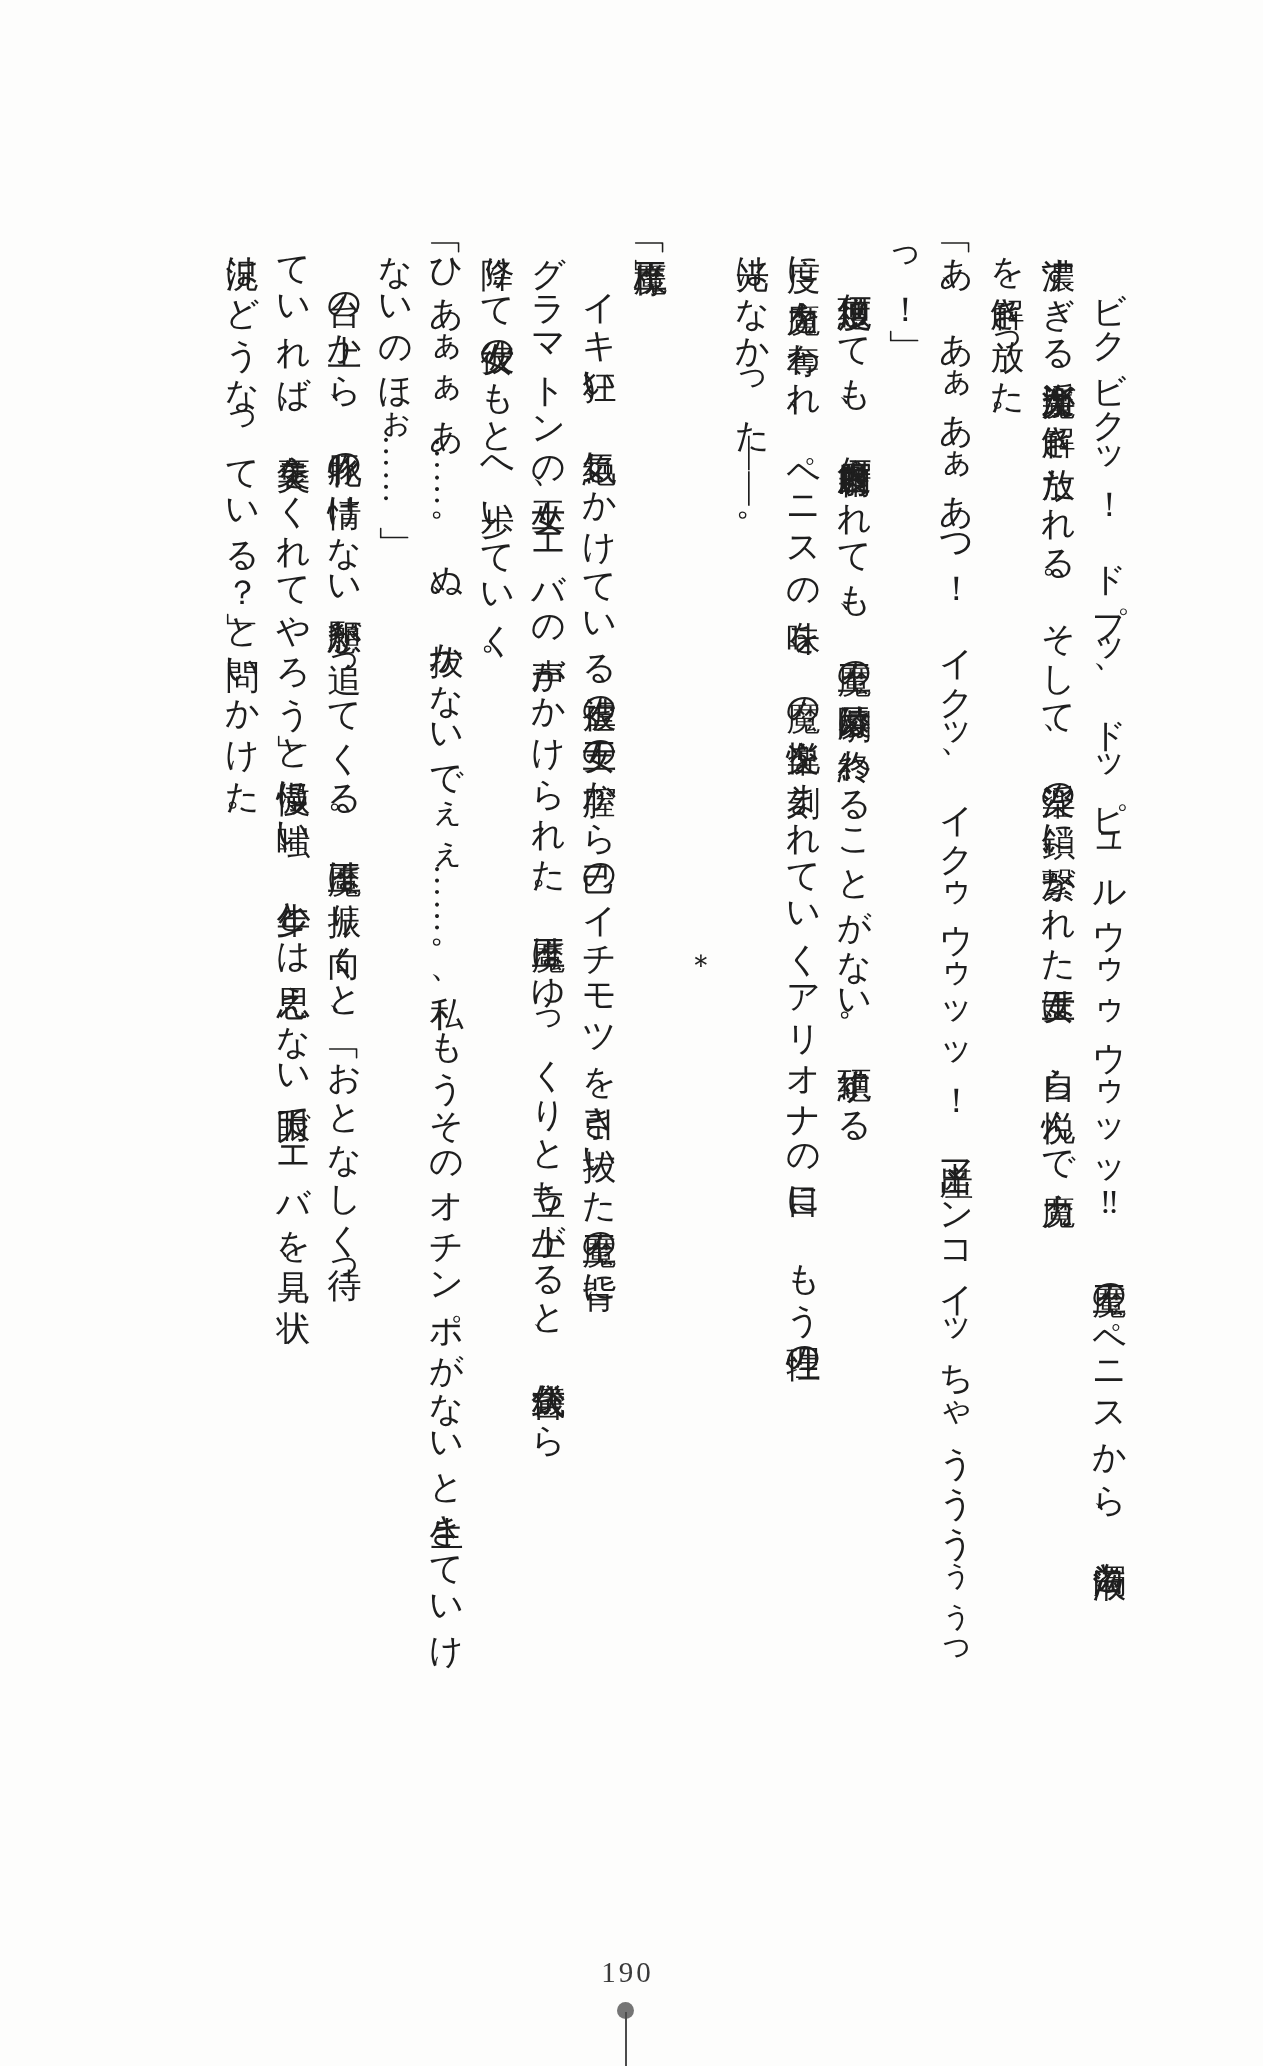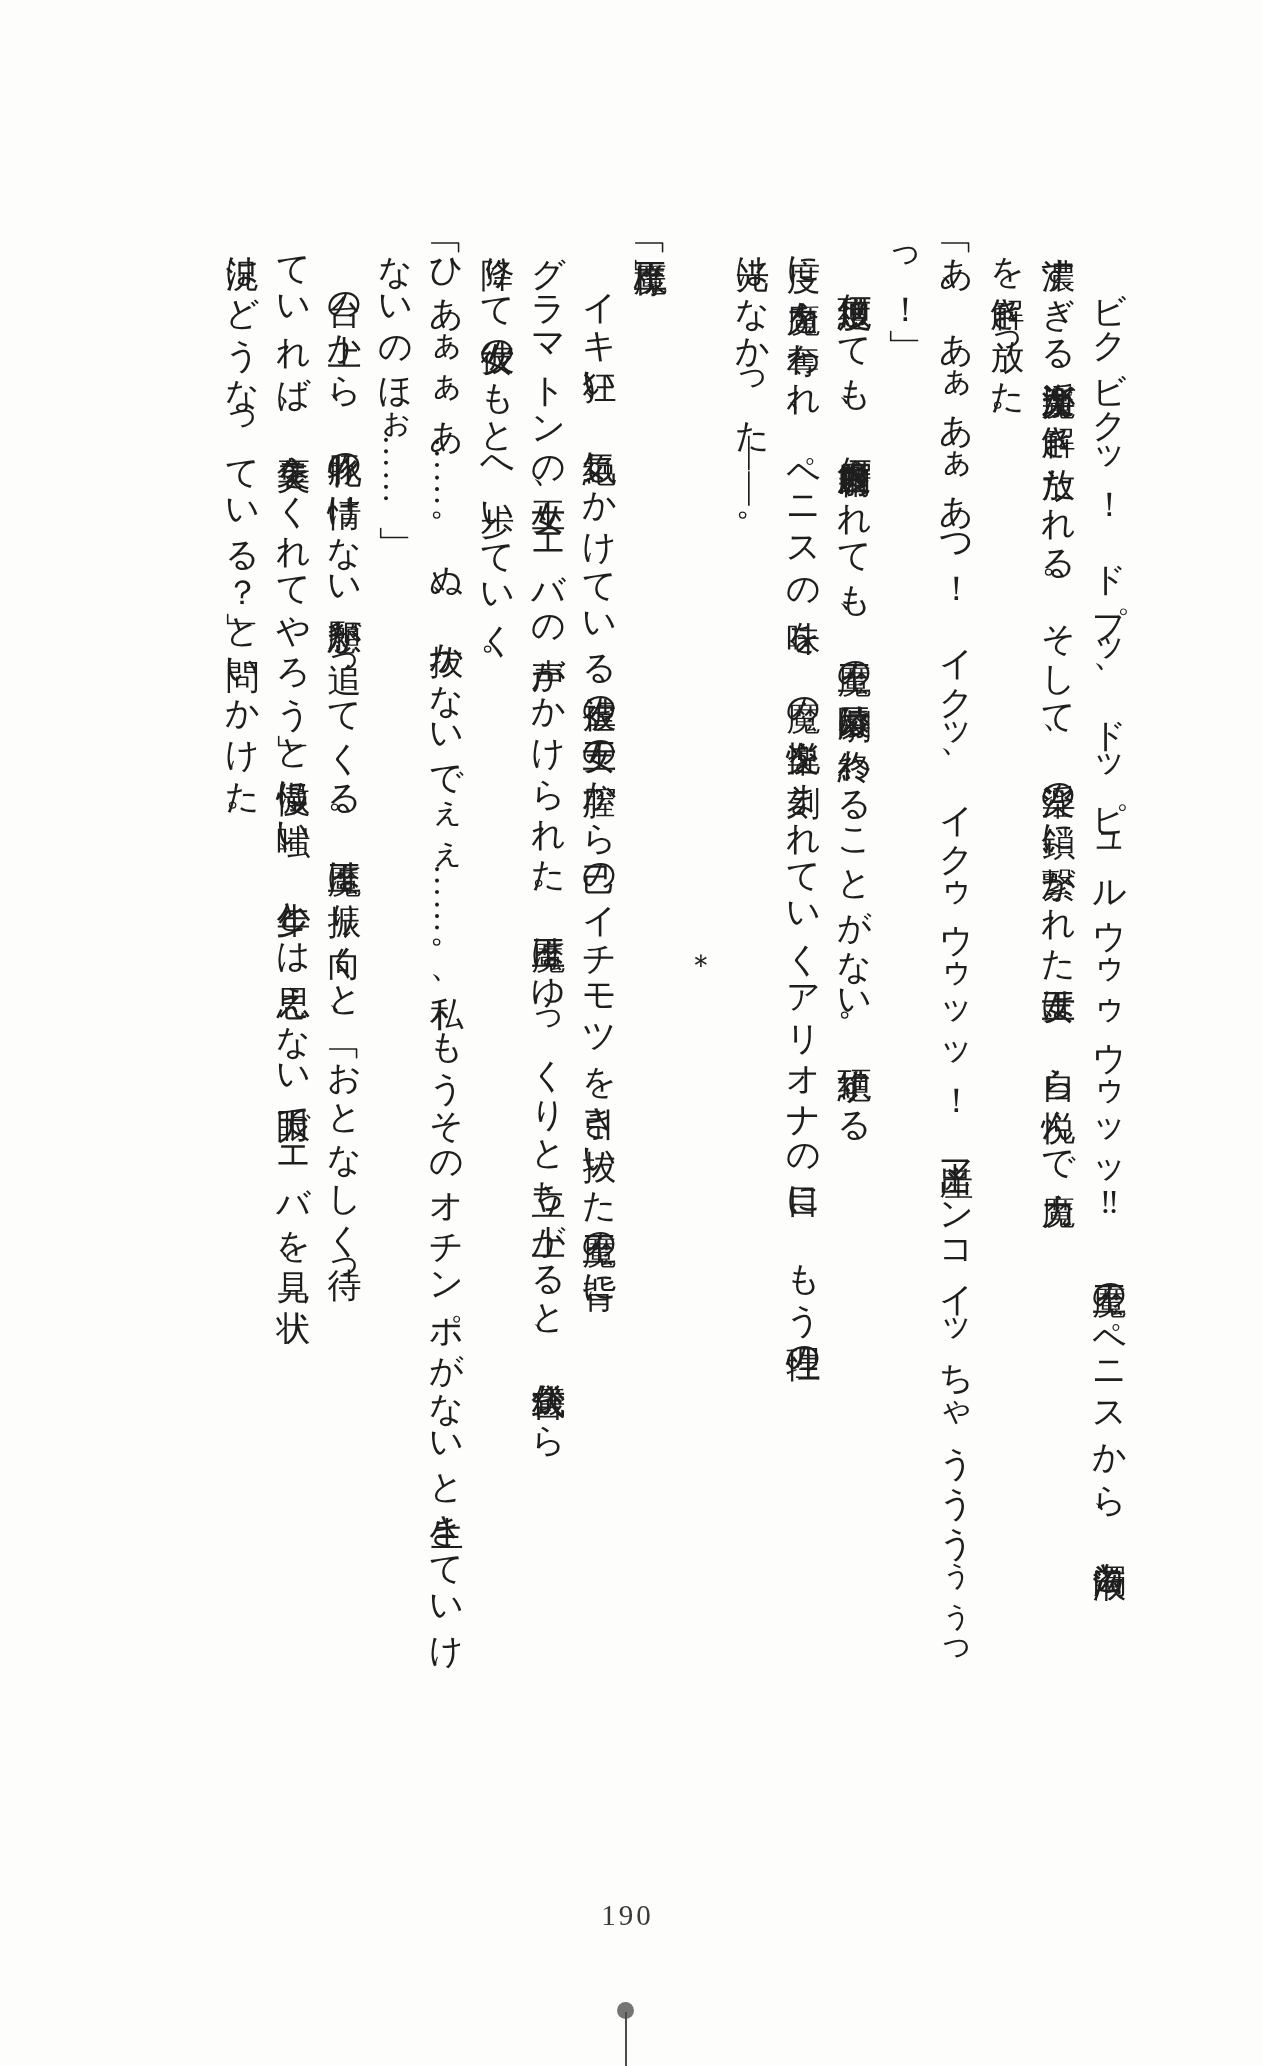--- a/index.html
+++ b/index.html
@@ -32,21 +32,21 @@
     padding: 0;
     white-space: nowrap;
   }
   .text-block p.sep {
     text-align: center;
     letter-spacing: 0;
     font-size: 30px;
   }
   .footer-page-number {
     position: absolute;
-    top: 1899px;
+    top: 1956px;
     left: 0;
     width: 1255px;
     text-align: center;
     font-family: "Liberation Serif", "DejaVu Serif", serif;
     font-size: 29px;
     letter-spacing: 3px;
     color: #3a3a3a;
   }
   .footer-dot {
     position: absolute;

